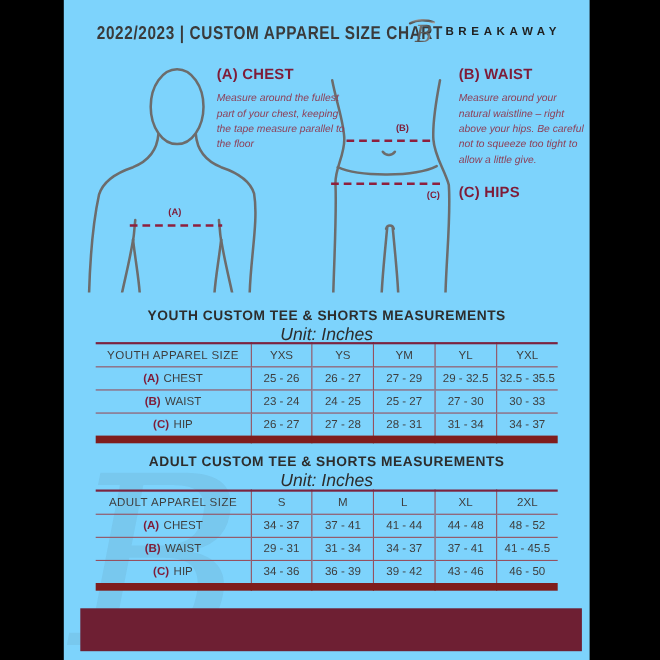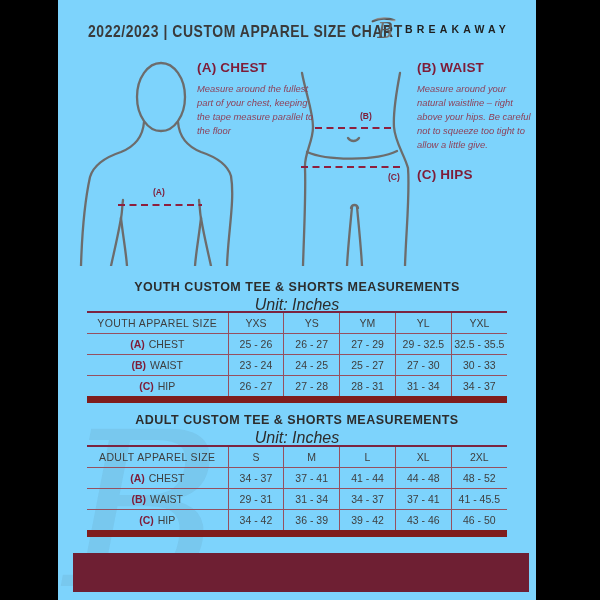--- a/index.html
+++ b/index.html
@@ -199,21 +199,21 @@
     <tr>
       <td class="rl"><span class="pfx">(B)</span><span>WAIST</span></td>
       <td>29 - 31</td>
       <td>31 - 34</td>
       <td>34 - 37</td>
       <td>37 - 41</td>
       <td>41 - 45.5</td>
     </tr>
     <tr>
       <td class="rl"><span class="pfx">(C)</span><span>HIP</span></td>
-      <td>34 - 42</td>
+      <td>34 - 36</td>
       <td>36 - 39</td>
       <td>39 - 42</td>
       <td>43 - 46</td>
       <td>46 - 50</td>
     </tr>
   </tbody>
     </table>
 
   <div class="footer-bar"></div>
 </div>

